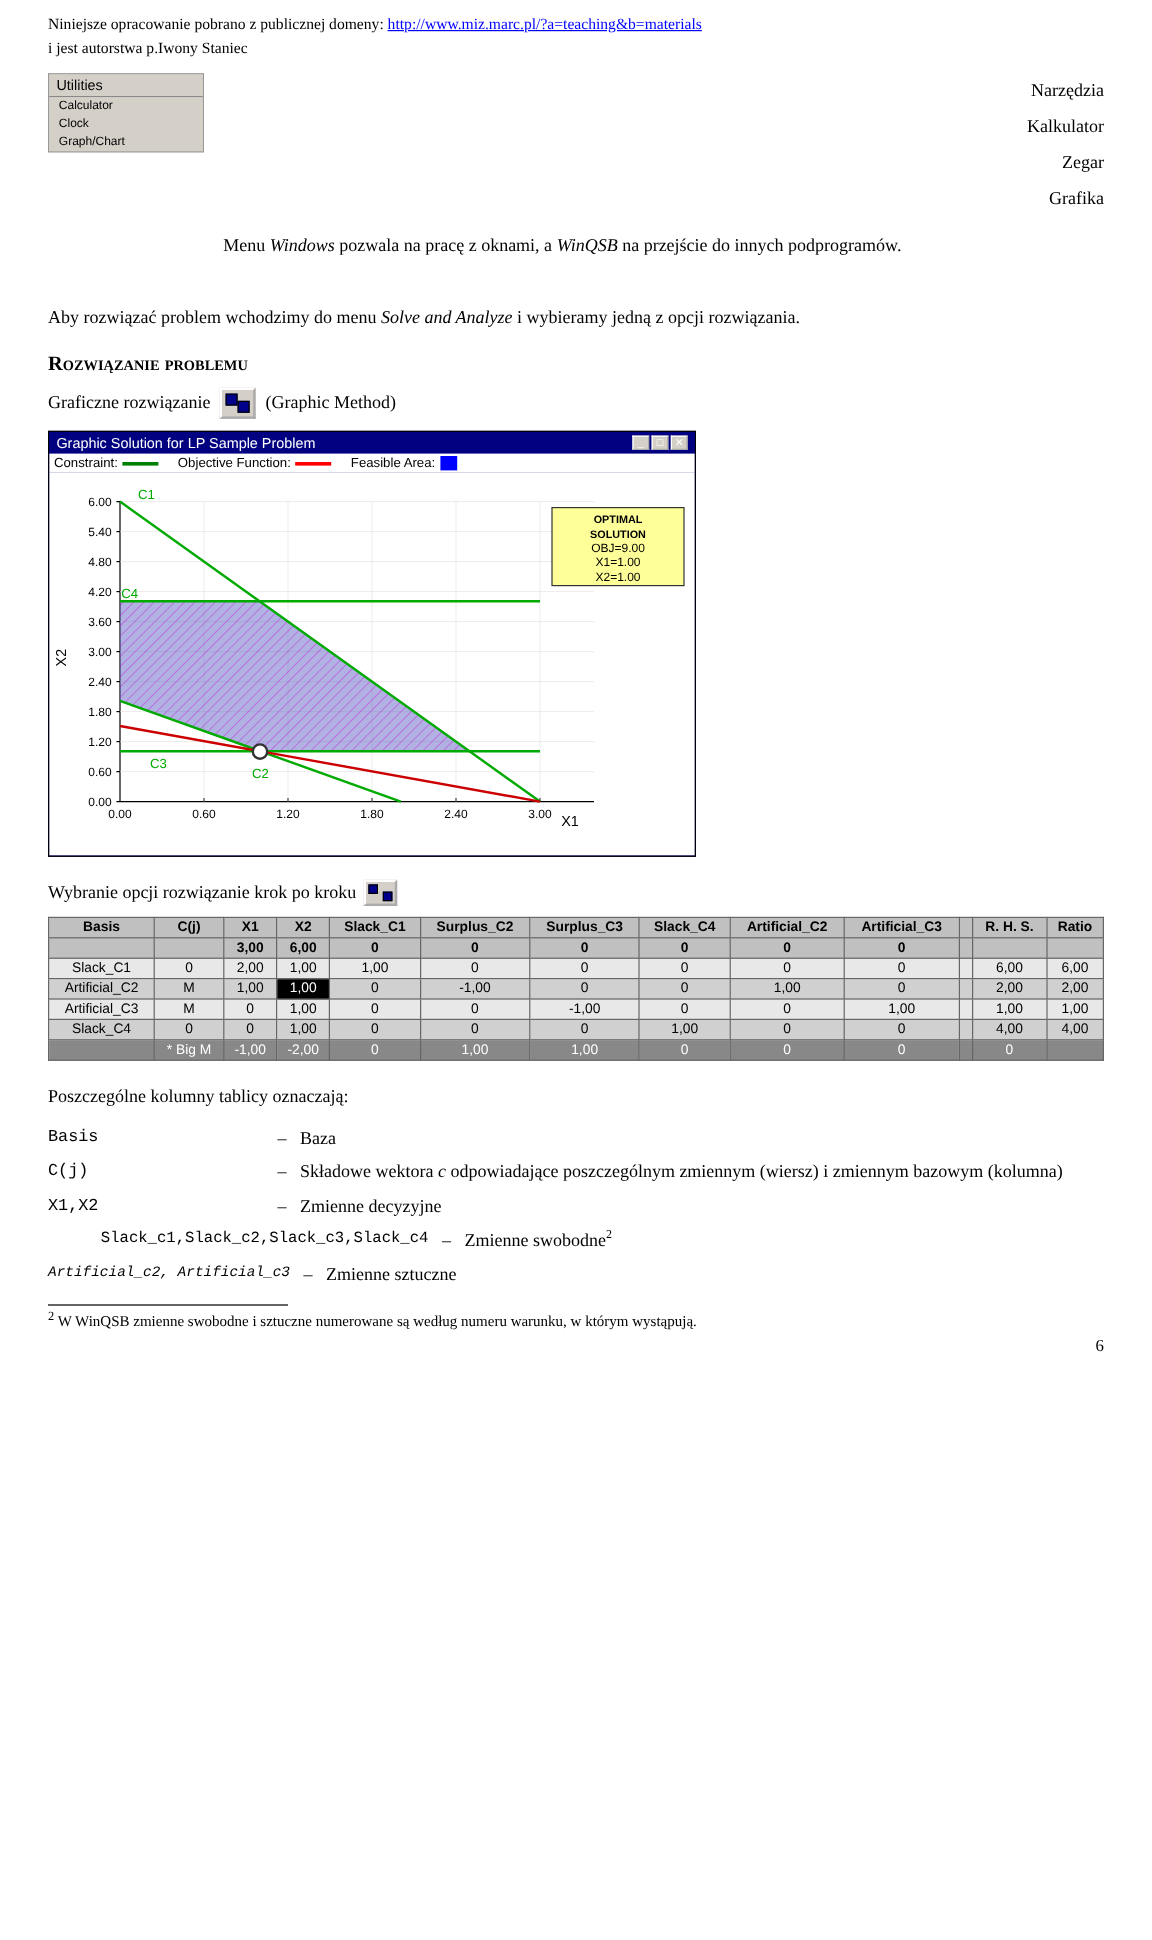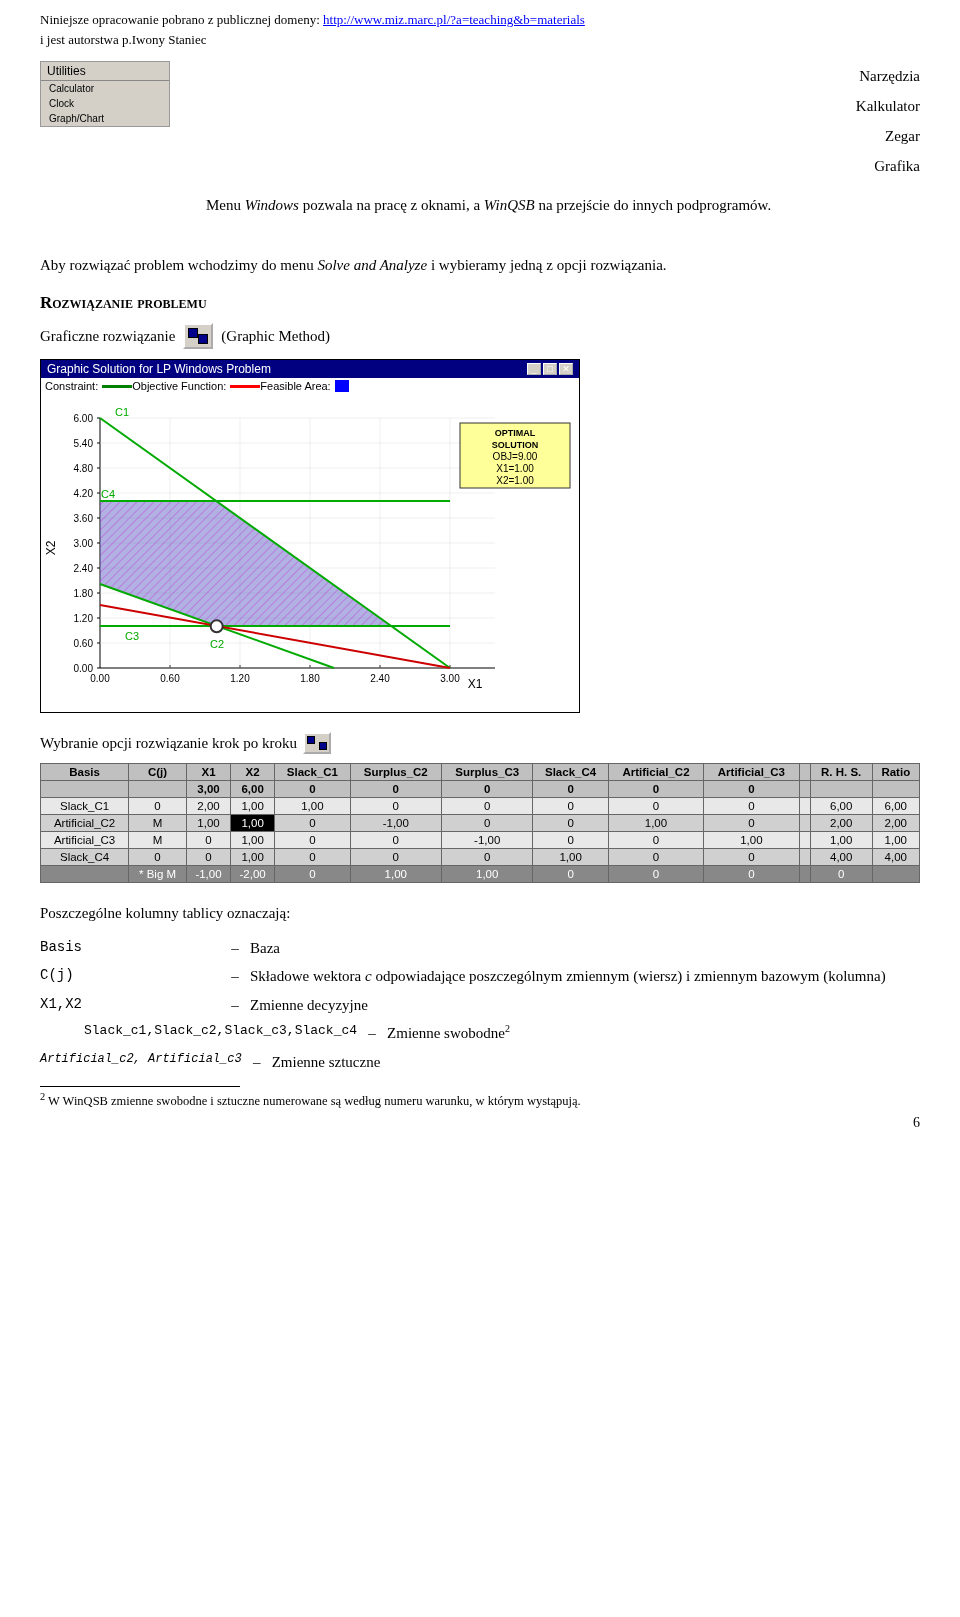--- a/index.html
+++ b/index.html
@@ -23,21 +23,21 @@
     .content-area {
       margin-top: 12px;
     }
 
     
     .menu-section {
       display: flex;
       flex-direction: row;
       align-items: flex-start;
       margin-bottom: 20px;
-      gap: 36px;
+      gap: 16px;
     }
 
     .menu-box {
       border: 1px solid #999;
       background: #d4d0c8;
       min-width: 130px;
     }
     .menu-title-bar {
       background: #d4d0c8;
       border-bottom: 1px solid #888;
@@ -131,20 +131,21 @@
     .graph-btn {
       width: 14px; height: 12px;
       background: #d4d0c8;
       border: 1px outset #fff;
       font-size: 9px;
       display: flex; align-items: center; justify-content: center;
       cursor: pointer;
     }
     .graph-legend {
       display: flex;
+      gap: 16px;
       font-size: 11px;
       font-family: Arial, sans-serif;
       padding: 2px 4px;
       background: #fff;
       align-items: center;
     }
     .legend-item {
       display: flex; align-items: center; gap: 4px;
     }
     .legend-line {
@@ -285,21 +286,21 @@
     <span class="solve-icon">
       <span class="solve-icon-inner"></span>
       <span class="solve-icon-inner2"></span>
     </span>
     <span class="italic">(Graphic Method)</span>
   </div>
 
   <div class="graph-container">
 
     <div class="graph-titlebar">
-      <span>Graphic Solution for LP Windows Problem</span>
+      <span>Graphic Solution for LP Sample Problem</span>
       <div class="graph-titlebar-btns">
         <div class="graph-btn">_</div>
         <div class="graph-btn">□</div>
         <div class="graph-btn">✕</div>
       </div>
     </div>
 
     <div class="graph-legend">
       <div class="legend-item">
         <span>Constraint:</span>

